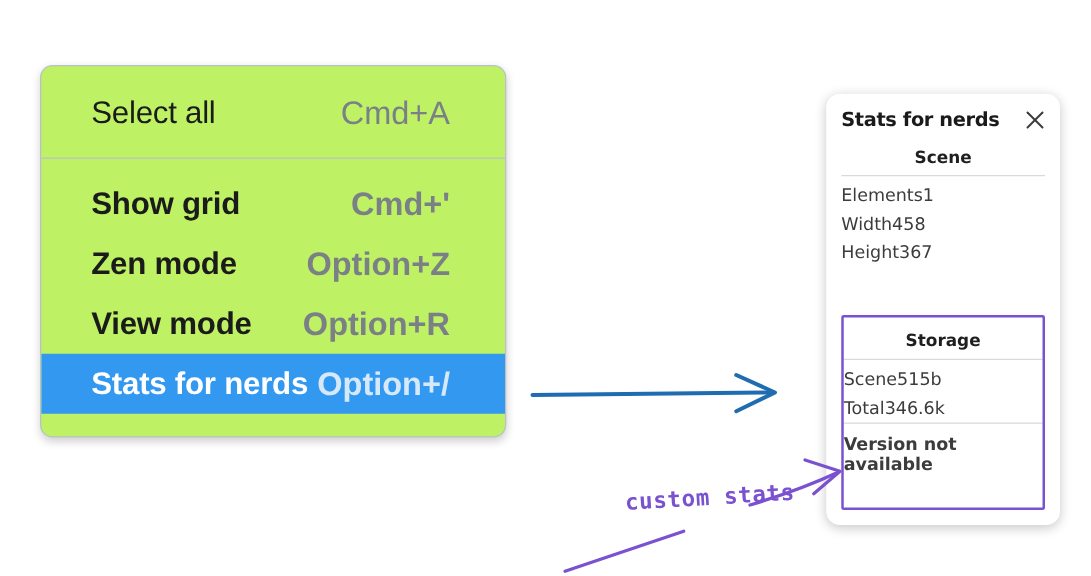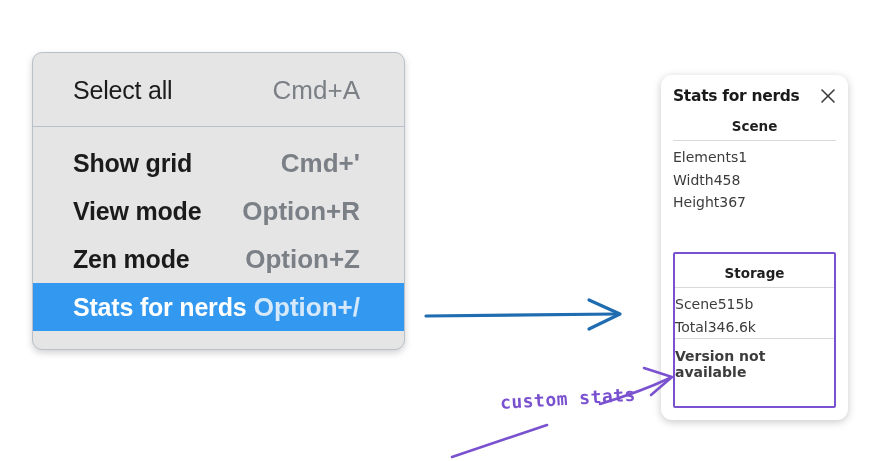--- a/index.html
+++ b/index.html
@@ -16,21 +16,21 @@
     -webkit-font-smoothing: antialiased;
   }
 
   
   #context-menu {
     position: absolute;
     left: 32px;
     top: 52px;
     width: 373px;
     height: 298px;
-    background: #e5e5e5;
+    background: #bef264;
     border: 1px solid #b9c0c9;
     border-radius: 10px;
     box-shadow: 0 3px 7px rgba(0,0,0,0.18);
     box-sizing: border-box;
     overflow: hidden;
   }
   .menu-group { padding: 0; }
   .menu-group.first { padding-top: 13px; padding-bottom: 12px; }
   .menu-group.second { padding-top: 12px; padding-bottom: 0; font-weight: bold; }
   .menu-divider {
@@ -186,26 +186,26 @@
   </div>
 
   <div class="menu-divider"></div>
 
   <div class="menu-group second">
     <div class="menu-item">
       <span class="label">Show grid</span>
       <span class="shortcut">Cmd+'</span>
     </div>
     <div class="menu-item">
+      <span class="label">Zen mode</span>
+      <span class="shortcut">Option+Z</span>
+    </div>
+    <div class="menu-item">
       <span class="label">View mode</span>
       <span class="shortcut">Option+R</span>
-    </div>
-    <div class="menu-item">
-      <span class="label">Zen mode</span>
-      <span class="shortcut">Option+Z</span>
     </div>
     <div class="menu-item highlighted">
       <span class="label">Stats for nerds</span>
       <span class="shortcut">Option+/</span>
     </div>
     <div class="menu-footer"></div>
   </div>
 
 </div>
 

